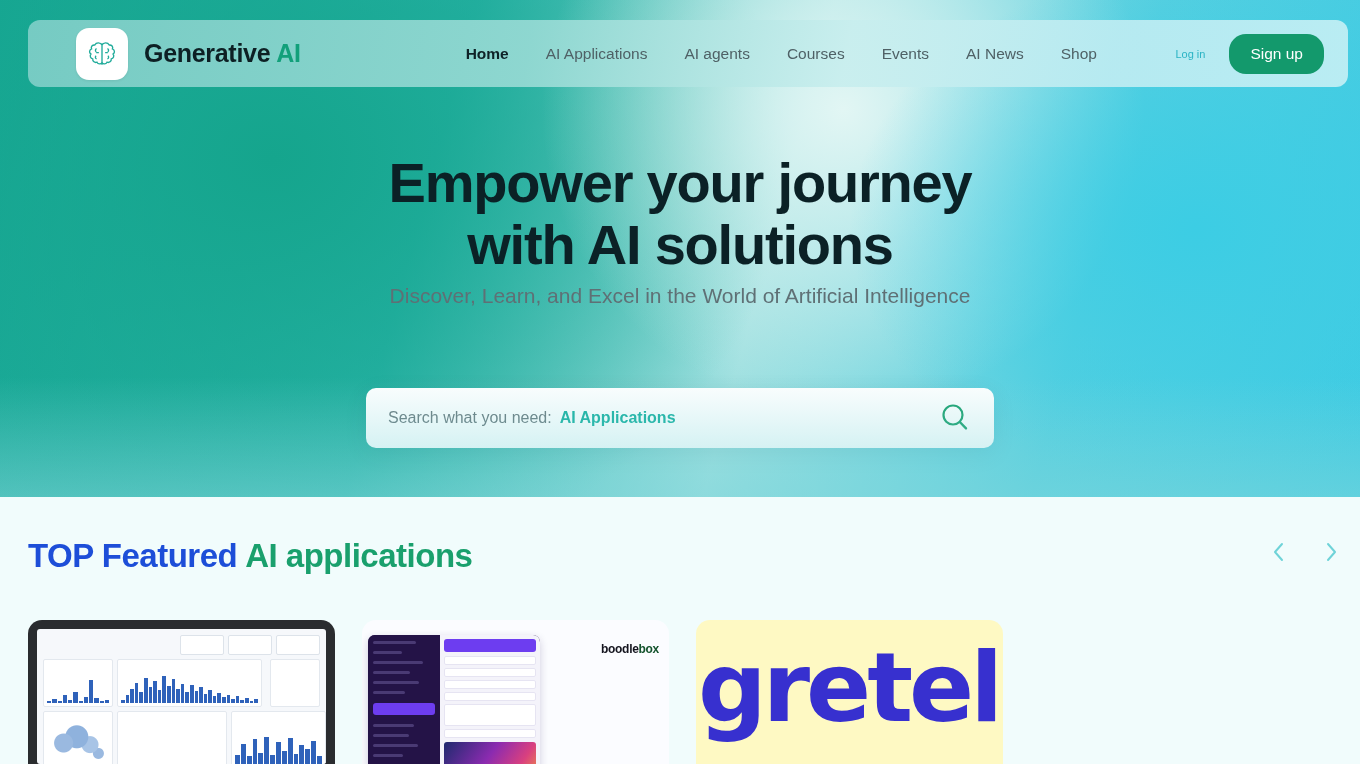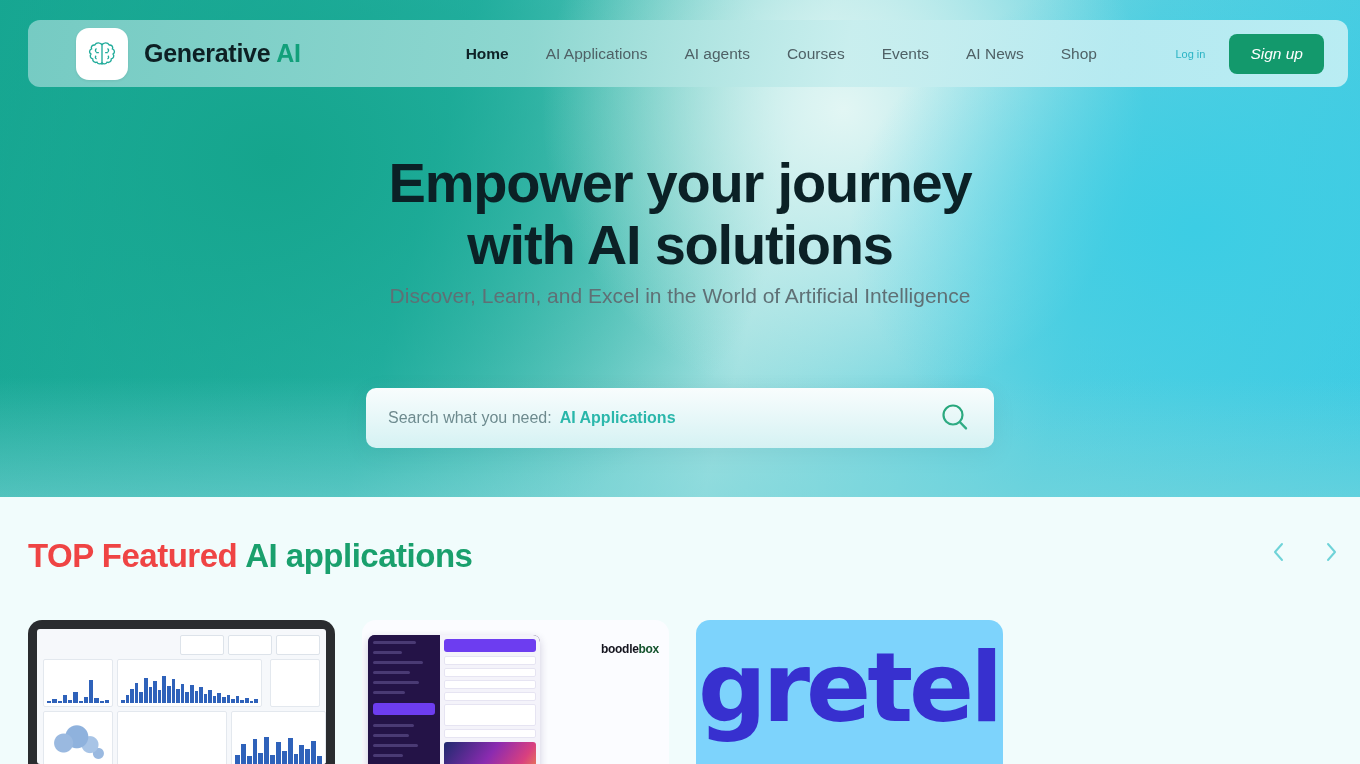--- a/index.html
+++ b/index.html
@@ -45,23 +45,22 @@
   .brand-b { color: #12a07a; margin-left: 6px; }
 
   .nav { display: flex; align-items: center; gap: 37px; margin-left: 165px; }
   .nav-item { font-size: 15.5px; color: #4f6166; white-space: nowrap; cursor: pointer; }
   .nav-item.active { color: #0e2227; font-weight: bold; }
 
   .auth { display: flex; align-items: center; margin-left: auto; margin-right: 24px; gap: 24px; }
   .login { font-size: 11px; color: #2ab3c4; cursor: pointer; }
   .signup {
     background: #13996c; color: #fff; font-size: 15.5px; font-weight: 500;
-    padding: 11px 21px; border-radius: 8px; border: none; cursor: pointer;
+    padding: 11px 21px; border-radius: 17px; border: none; cursor: pointer;
     font-family: "Liberation Sans", sans-serif;
-    font-style: italic;
   }
 
   
   .hero-inner { position: absolute; left: 0; top: 0; width: 1360px; text-align: center; }
   .headline {
     margin-top: 152px; font-size: 56px; line-height: 62px; font-weight: bold;
     color: #0b2126; letter-spacing: -1.2px;
   }
   .subhead {
     margin-top: 4px; font-size: 21px; line-height: 32px; color: #5f7075;
@@ -78,21 +77,21 @@
 
   
   .featured {
     position: absolute; left: 0; top: 497px; width: 1360px; height: 267px;
     background: #f1fcfc;
   }
   .feat-head {
     position: absolute; left: 28px; top: 40px; font-size: 33px; font-weight: bold;
     letter-spacing: -.5px;
   }
-  .feat-a { color: #ef4444; }
+  .feat-a { color: #1d4ed8; }
   .feat-b { color: #1aa06d; margin-left: 8px; }
   .carousel-btns { position: absolute; right: 20px; top: 44px; display: flex; gap: 36px; }
   .car-btn { cursor: pointer; display: flex; }
 
   .cards { position: absolute; left: 28px; top: 620px; display: flex; gap: 27px; }
   .card {
     width: 307px; height: 144px; border-radius: 14px 14px 0 0; overflow: hidden;
     position: relative; background: #fff;
   }
   .card:first-child { margin-left: 0; }
@@ -155,21 +154,21 @@
     background: linear-gradient(125deg,#1f2a6e 0%, #8b2bb0 45%, #d9407f 75%, #f2a03c 100%); }
   .c3 .logo { position: absolute; right: 10px; top: 22px; font-size: 12px; font-weight: bold; letter-spacing: -.3px; }
   .c3 .logo .d { color: #14141e; }
   .c3 .logo .b { color: #14532d; }
   .c3 .tag {
     position: absolute; right: 8px; top: 42px; width: 146px; text-align: left;
     font-size: 23px; line-height: 25px; font-weight: bold; color: #0d0d18; letter-spacing: -.6px;
   }
 
   
-  .c4 { background: #7dd3fc; }
+  .c4 { background: #fef9c3; }
   .c4 .word {
     position: absolute; left: 2px; top: 12px; font-size: 96px; font-weight: bold;
     color: #3730cf; letter-spacing: -4px; font-family: "DejaVu Sans", sans-serif;
   }
 </style>
 </head>
 <body>
 
 <div class="hero">
 

